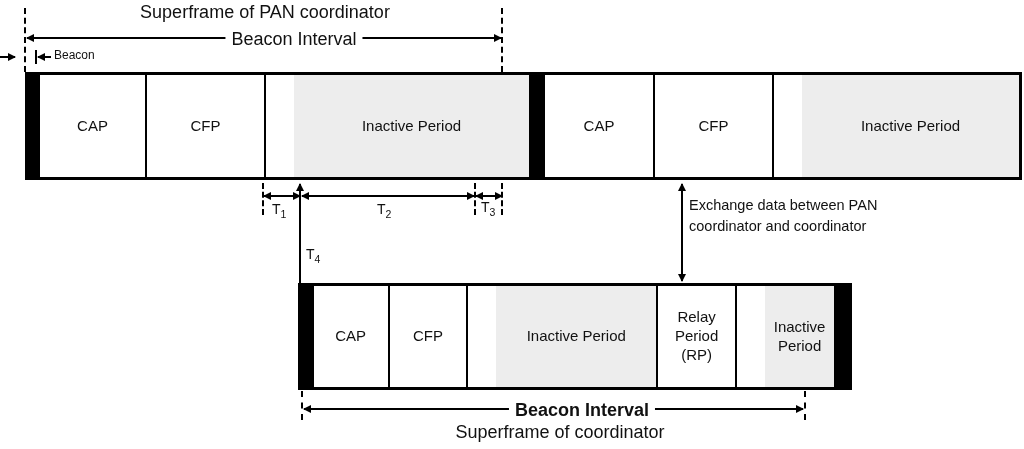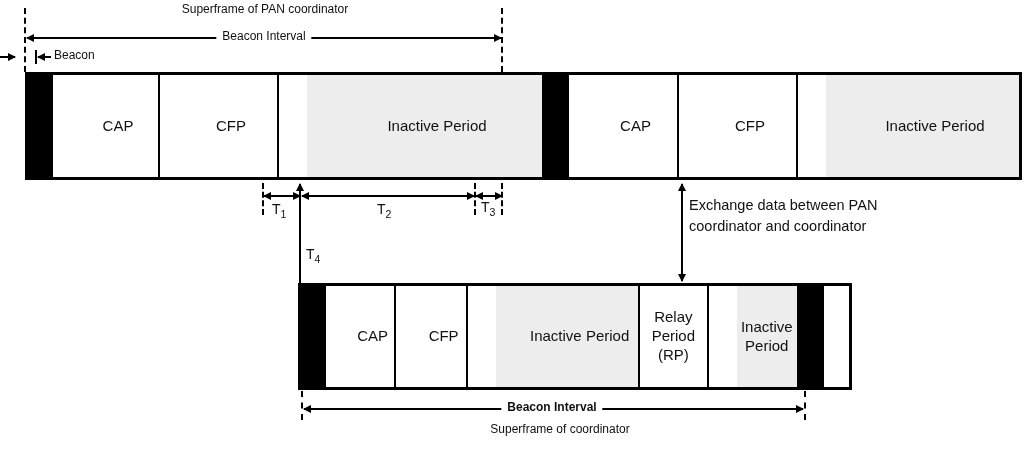--- a/index.html
+++ b/index.html
@@ -37,28 +37,28 @@
     border-left:4px solid transparent; border-right:4px solid transparent;
     border-top:8px solid var(--ink,#000);
   }
   
   .bar {
     position:absolute; display:flex; background:#ffffff;
     border:3px solid var(--ink,#000); box-sizing:border-box;
   }
   .seg {
     box-sizing:border-box; display:flex; align-items:center; justify-content:center;
-    text-align:center; font-size:15px; line-height:1.25; color:#111;padding-left:25px;
+    text-align:center; font-size:15px; line-height:1.25; color:#111;
   }
   .seg.bdr { border-right:2px solid var(--ink,#000); }
   .seg.beacon { background:var(--ink,#000); }
   .seg.inactive { background:var(--inactive,#ededed);margin-left:28px; }
   
-  .lbl { position:absolute; font-size:12px; white-space:nowrap; }
-  .center { transform:translateX(-50%); }
+  .lbl { position:absolute; font-size:18px; white-space:nowrap; }
+  .center { transform:translateX(-50%);margin-left:30px; }
   .on-line { background:var(--bg,#ffffff); padding:0 6px; }
   .bold { font-weight:bold; }
   .small { font-size:12px; }
   .tlbl { position:absolute; font-size:14px; white-space:nowrap; }
   .tlbl sub { font-size:10.5px; }
   .note { position:absolute; font-size:14.5px; line-height:21px; }
 </style>
 </head>
 <body>
 

